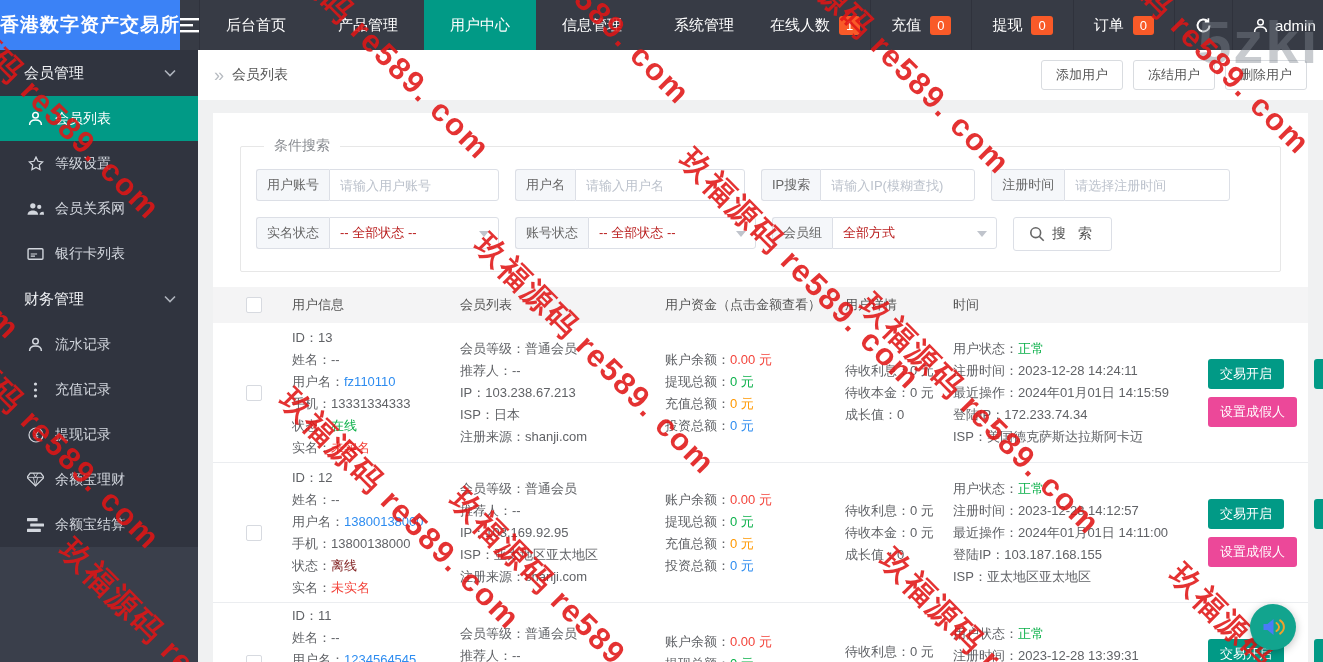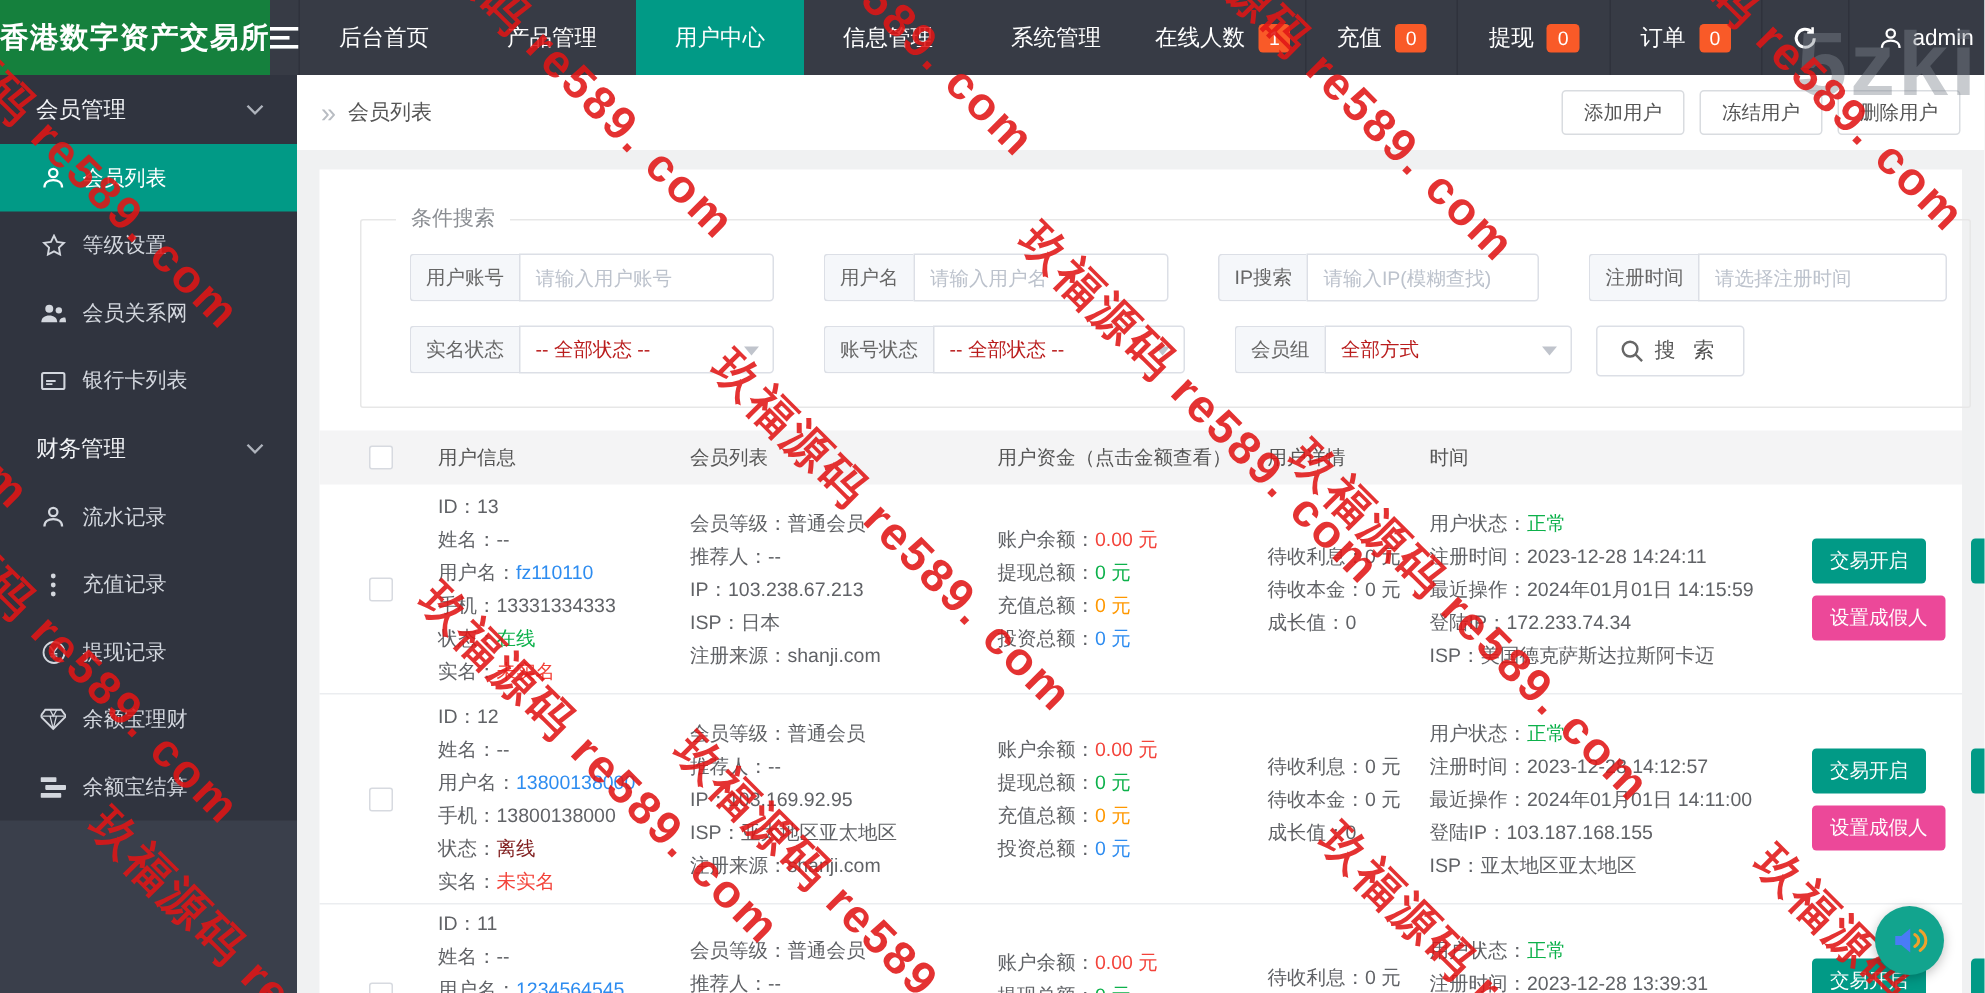--- a/index.html
+++ b/index.html
@@ -1,21 +1,21 @@
 <!DOCTYPE html>
 <html><head>
 <meta charset="utf-8">
 <style>
   * { margin:0; padding:0; box-sizing:border-box; }
   html,body { width:1323px; height:662px; overflow:hidden; }
   body { position:relative; font-family:"Liberation Sans","DejaVu Sans",sans-serif; background:#f0f1f2; color:#606266; }
 
   
   .header { position:absolute; top:0; left:0; width:1323px; height:50px; background:#373b45; display:flex; align-items:stretch; z-index:5; }
-  .logo { width:198px; background:#15803d; color:#fff; font-size:19px; font-weight:bold; display:flex; align-items:center; justify-content:center; letter-spacing:1px; white-space:nowrap; }
+  .logo { width:198px; background:#3b82f6; color:#fff; font-size:19px; font-weight:bold; display:flex; align-items:center; justify-content:center; letter-spacing:1px; white-space:nowrap; }
   .burger { width:56px; display:flex; align-items:center; justify-content:center; cursor:pointer; border-right:1px solid #2f323c; }
   .topnav { display:flex; align-items:stretch; }
   .nav-item { display:flex; align-items:center; padding:0 26px; color:#fff; font-size:15px; cursor:pointer; white-space:nowrap; }
   .nav-item.active { background:#019a86; }
   .stat { display:flex; align-items:center; color:#fff; font-size:15px; padding:0 10px; white-space:nowrap; }
   .hdr-right { margin-left:auto; display:flex; align-items:stretch; }
   .hdr-cell { display:flex; align-items:center; padding:0 20px; color:#fff; font-size:15px; border-left:1px solid #2f323c; cursor:pointer; white-space:nowrap; }
   .badge { display:inline-block; background:#f95a28; color:#fff; font-size:13px; line-height:1; padding:3px 7px; border-radius:3px; margin-left:9px; }
   .admin-cell { gap:7px; }
 
@@ -35,21 +35,21 @@
   .crumb-label { color:#555; font-size:14px; }
   .crumb-actions { margin-left:auto; display:flex; gap:10px; }
   .btn-plain { height:30px; padding:0 14px; background:#fff; border:1px solid #d9dce0; border-radius:3px; color:#555; font-size:13px; cursor:pointer; white-space:nowrap; }
 
   .card { position:absolute; left:15px; top:63px; width:1095px; height:720px; background:#fff; }
   fieldset { margin:24px 27px 0; border:1px solid #e7e7e7; border-radius:2px; padding:14px 15px 20px; }
   legend { margin-left:8px; padding:0 10px; color:#8a8d92; font-size:14px; }
   .srow { display:flex; gap:16px; margin-bottom:16px; }
   .srow:last-child { margin-bottom:0; }
   .fgroup { display:flex; }
-  .flabel { background:#f5f7fa; border:1px solid #dcdfe6; border-right:none; border-radius:3px 0 0 3px; height:32px; line-height:30px; padding:0 10px; font-size:13px; color:#666; white-space:nowrap;margin-left:17px; }
+  .flabel { background:#f5f7fa; border:1px solid #dcdfe6; border-right:none; border-radius:3px 0 0 3px; height:32px; line-height:30px; padding:0 10px; font-size:13px; color:#666; white-space:nowrap; }
   .finput { height:32px; border:1px solid #dcdfe6; border-radius:0 3px 3px 0; padding:0 10px; font-size:13px; color:#606266; outline:none; font-family:inherit; }
   .finput::placeholder { color:#bcc2cc; }
   .fselect { position:relative; height:32px; border:1px solid #dcdfe6; border-radius:0 3px 3px 0; padding:0 24px 0 10px; font-size:13px; color:#b91c1c; line-height:30px; cursor:pointer; white-space:nowrap; }
   .fselect .caret { position:absolute; right:9px; top:13px; width:0; height:0; border-left:5px solid transparent; border-right:5px solid transparent; border-top:6px solid #c0c4cc; }
   .btn-search { height:34px; padding:0 15px; background:#fff; border:1px solid #dcdfe6; border-radius:3px; color:#555; font-size:14px; display:flex; align-items:center; gap:7px; cursor:pointer; letter-spacing:4px; }
 
   .table { margin-top:15px; }
   .thead, .trow { display:grid; grid-template-columns:62px 168px 205px 180px 108px 235px minmax(150px,1fr); padding-left:17px; }
   .thead { height:36px; background:#f4f4f5; align-items:center; font-size:13px; color:#555; }
   .trow { min-height:140px; border-bottom:1px solid #ebedf0; align-items:center; font-size:13px; color:#606266; }

